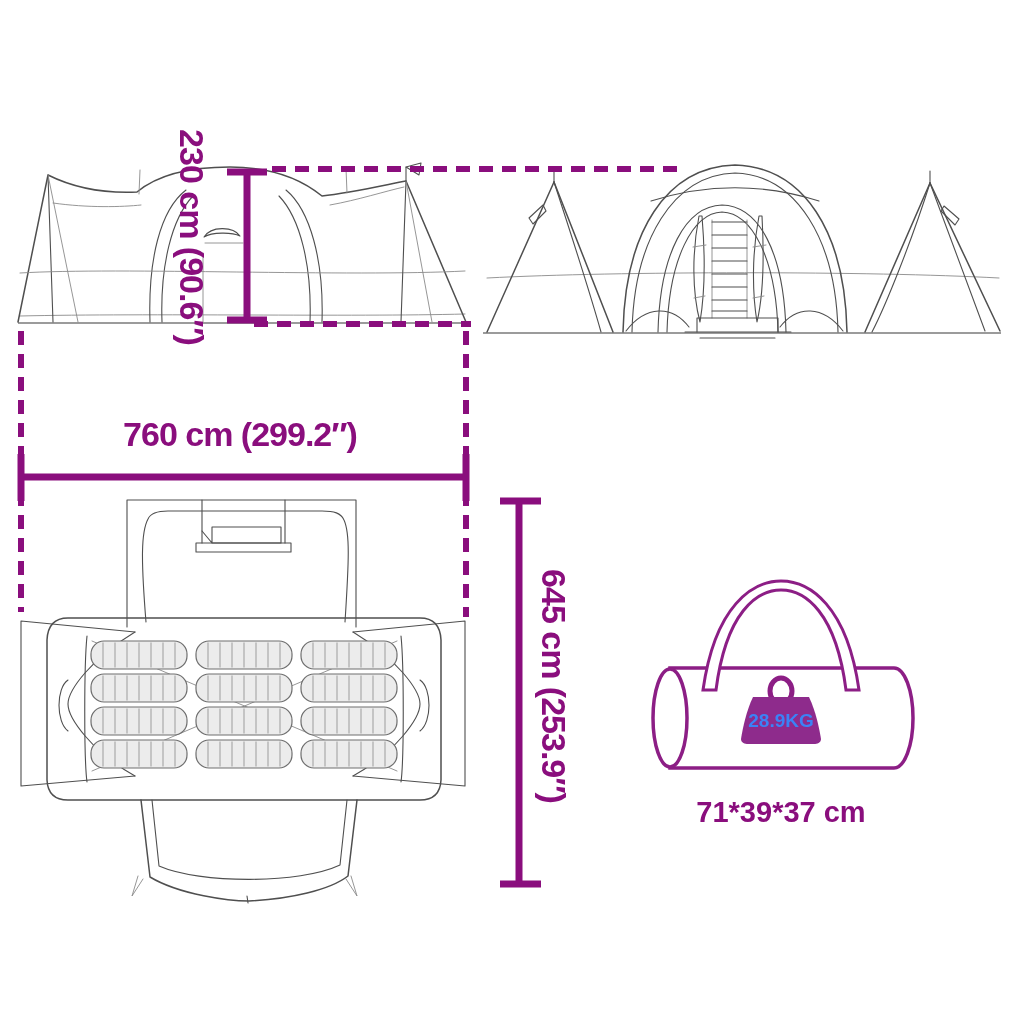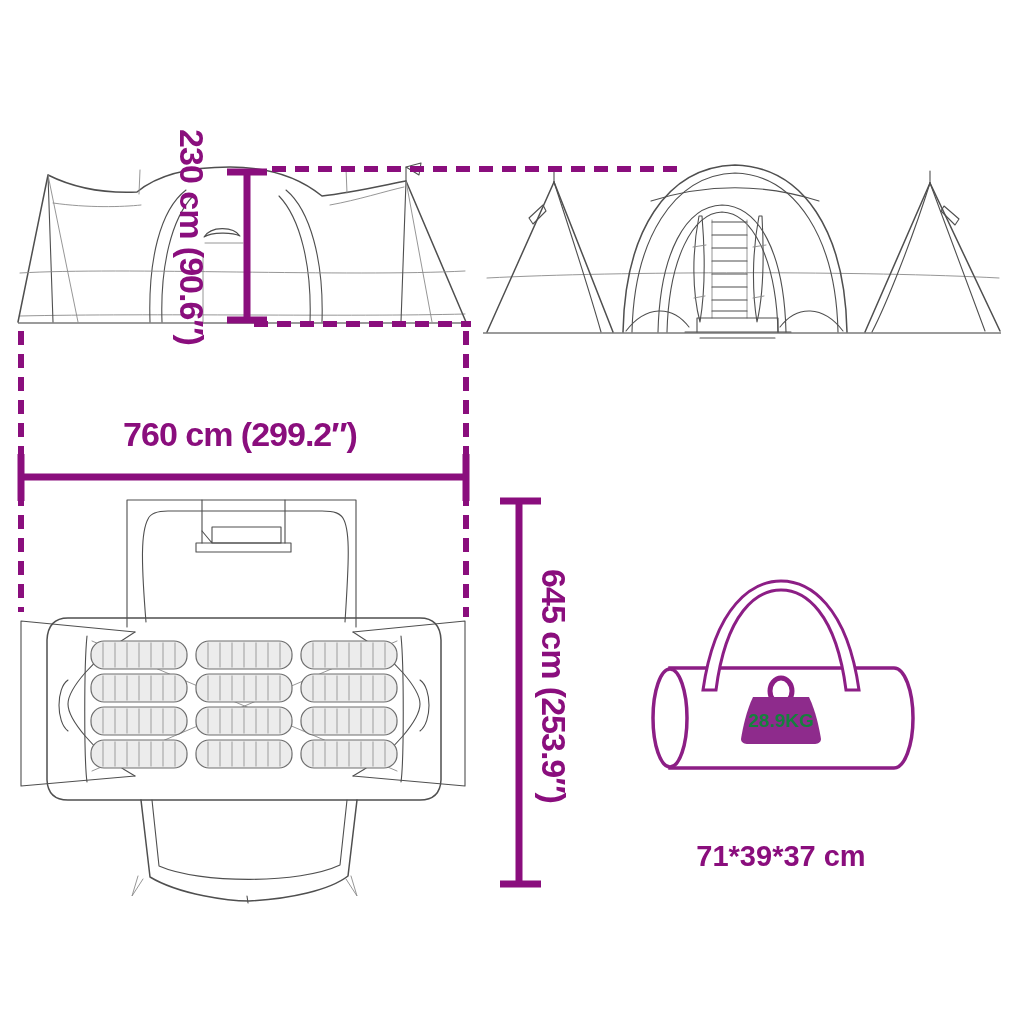--- a/index.html
+++ b/index.html
@@ -5,23 +5,23 @@
   html,body{margin:0;padding:0;background:#ffffff;}
   #stage{position:relative;width:1024px;height:1024px;background:#ffffff;overflow:hidden;
          font-family:"Liberation Sans",sans-serif;}
   #art{position:absolute;left:0;top:0;}
   .dim-label{position:absolute;font-weight:700;font-size:34px;line-height:44px;height:44px;
              color:#8A0E7D;text-align:center;letter-spacing:-1px;white-space:nowrap;}
   .rot90{transform:rotate(90deg);}
   #label-height{left:32px;top:215px;width:320px;}
   #label-length{left:80px;top:412px;width:320px;}
   #label-width{left:394px;top:664px;width:320px;}
-  #label-bag-size{left:651px;top:790px;width:260px;font-size:29px;letter-spacing:0;margin-top:44px;}
+  #label-bag-size{left:651px;top:790px;width:260px;font-size:29px;letter-spacing:0;}
   #label-bag-weight{left:736px;top:710px;width:90px;font-size:19px;line-height:22px;height:22px;
-                    color:#15803d;letter-spacing:0;}
+                    color:#3b82f6;letter-spacing:0;}
   
   .ln{stroke:#4f4f4f;fill:none;stroke-width:1.5;stroke-linecap:round;stroke-linejoin:round;}
   .ln2{stroke:#4f4f4f;fill:none;stroke-width:1.1;stroke-linecap:round;stroke-linejoin:round;}
   .ln3{stroke:#8a8a8a;fill:none;stroke-width:0.9;stroke-linecap:round;}
   .gnd{stroke:#7a7a7a;stroke-width:1.3;fill:none;}
   .dimln{stroke:#8A0E7D;stroke-width:7;fill:none;}
   .dimdash{stroke:#8A0E7D;stroke-width:6;fill:none;stroke-dasharray:14 9;}
   .bagln{stroke:#8C1E85;stroke-width:3.5;fill:#ffffff;}
   .bagln-nf{stroke:#8C1E85;stroke-width:5;fill:none;}
   .badge{fill:#8E2B8C;stroke:none;}

